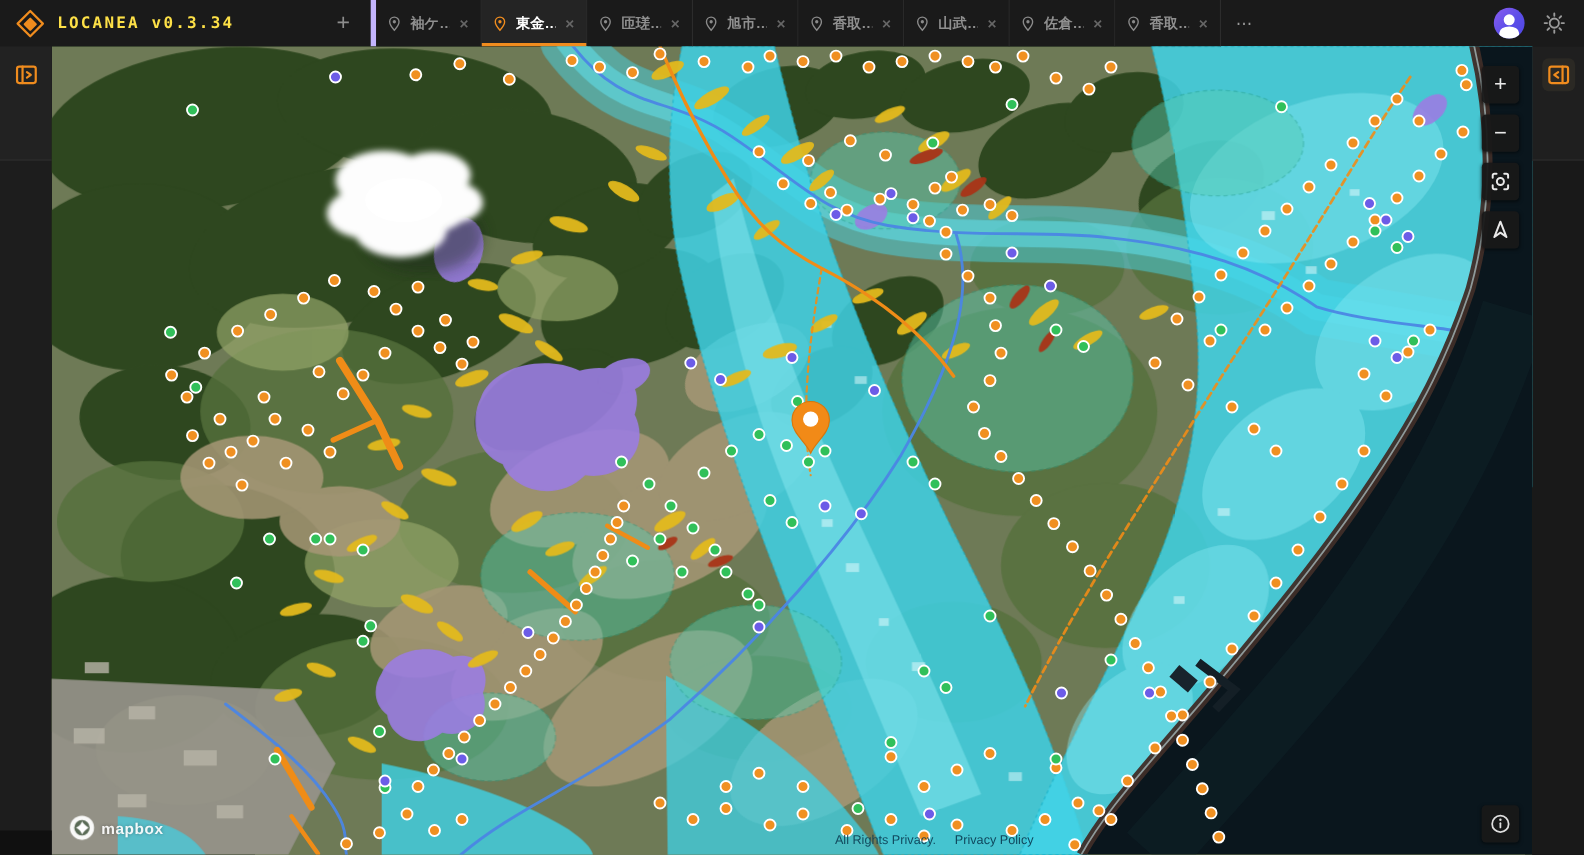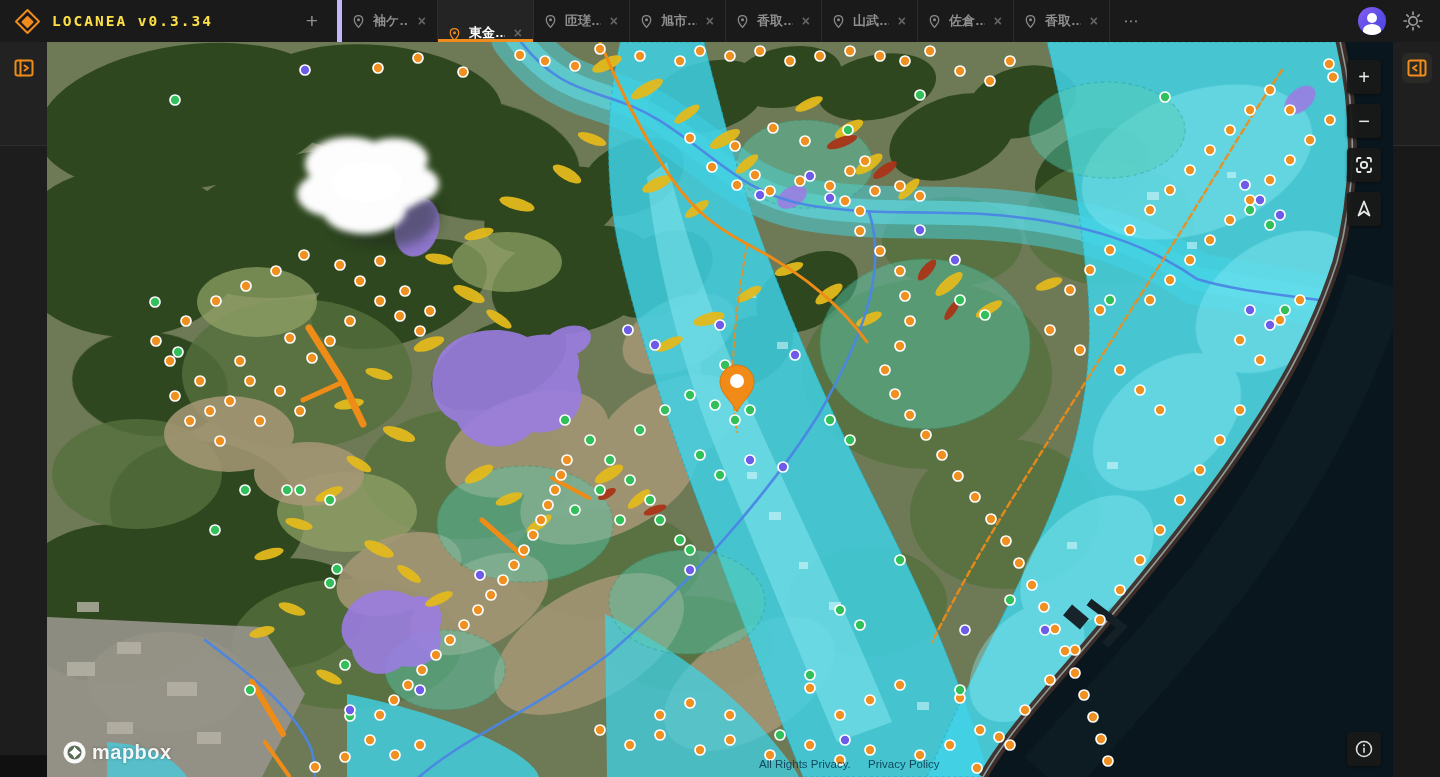--- a/index.html
+++ b/index.html
@@ -12,21 +12,21 @@
   .header-left { width:337px; display:flex; align-items:center; padding:0 10px 0 14px; }
   .brand-logo { width:27px; height:27px; margin-right:11px; flex:none; }
   .brand-title { color:#fde047; font-family:"DejaVu Sans Mono","Liberation Mono",monospace;
     font-size:14.5px; font-weight:bold; letter-spacing:2px; white-space:nowrap; }
   .plus-btn { margin-left:auto; width:30px; height:30px; border:none; background:transparent;
     color:#8d8d8d; font-size:21px; line-height:28px; cursor:pointer; }
   .tab-strip { display:flex; align-items:stretch; border-left:5px solid #c4b5fd;font-weight:bold; }
   .tab { width:96px; flex:none; display:flex; align-items:center; gap:7px; padding:0 9px;
     border-right:1px solid #2c2c2c; color:#8f8f8f; font-size:13px; cursor:pointer;
     position:relative; background:#1a1a1a; }
-  .tab.active { background:#242424; color:#ffffff;align-items:flex-end; }
+  .tab.active { background:#242424; color:#ffffff; }
   .tab.active::after { content:""; position:absolute; left:0; right:0; bottom:0; height:3px;
     background:#f08c1e; }
   .tab .pin-ic { flex:none; width:15px; height:15px; }
   .tab .lbl { white-space:nowrap; overflow:hidden; }
   .tab .close { margin-left:auto; color:#666; font-size:14px; line-height:1; padding:2px; }
   .tab-more { width:44px; display:flex; align-items:center; justify-content:center;
     color:#9a9a9a; font-size:15px; letter-spacing:2px; background:transparent; border:none;
     cursor:pointer; }
   .header-spacer { flex:1; }
   .header-right { display:flex; align-items:center; gap:16px; padding-right:16px; }
@@ -58,21 +58,21 @@
     gap:10px; z-index:15; }
   .ctl-btn { width:34px; height:34px; border:none; border-radius:4px; background:rgba(24,24,24,.95);
     color:#e9e9e9; font-size:20px; display:flex; align-items:center; justify-content:center;
     cursor:pointer; box-shadow:0 1px 3px rgba(0,0,0,.5); }
   .info-btn { position:absolute; right:12px; bottom:11px; width:34px; height:34px; border:none;
     border-radius:4px; background:rgba(24,24,24,.95); display:flex; align-items:center;
     justify-content:center; cursor:pointer; z-index:15; box-shadow:0 1px 3px rgba(0,0,0,.5); }
 
   .mapbox-logo { position:absolute; left:16px; bottom:13px; display:flex; align-items:center;
     gap:6px; z-index:15; cursor:pointer; }
-  .mapbox-word { color:rgba(255,255,255,.92); font-size:20px; font-weight:bold; letter-spacing:.5px;
+  .mapbox-word { color:rgba(255,255,255,.92); font-size:14px; font-weight:bold; letter-spacing:.5px;
     text-shadow:0 0 3px rgba(0,0,0,.35); }
 
   .attribution { position:absolute; left:712px; bottom:7px; z-index:15; font-size:11.5px;
     color:rgba(12,62,84,.92); white-space:nowrap; }
   .attribution a { color:rgba(12,62,84,.95); margin-left:14px; cursor:pointer; }
 </style>
 </head>
 <body>
 
 <div class="header">

